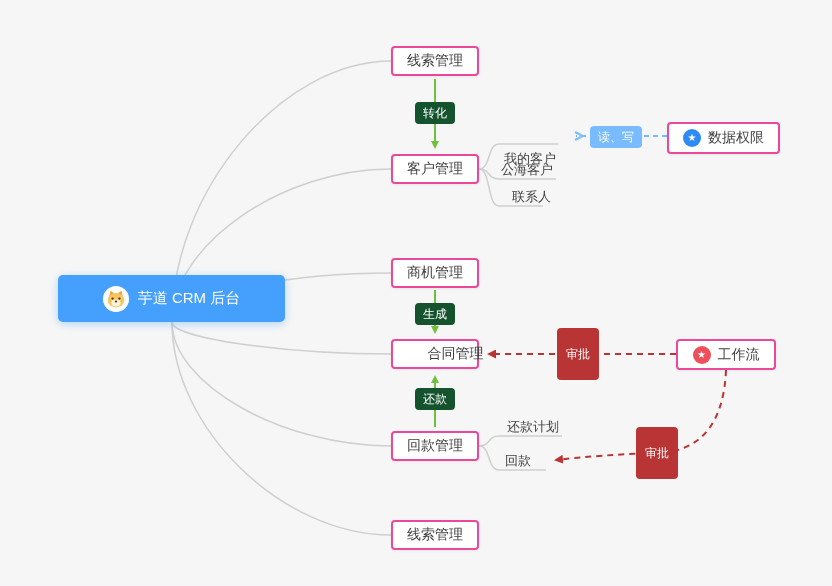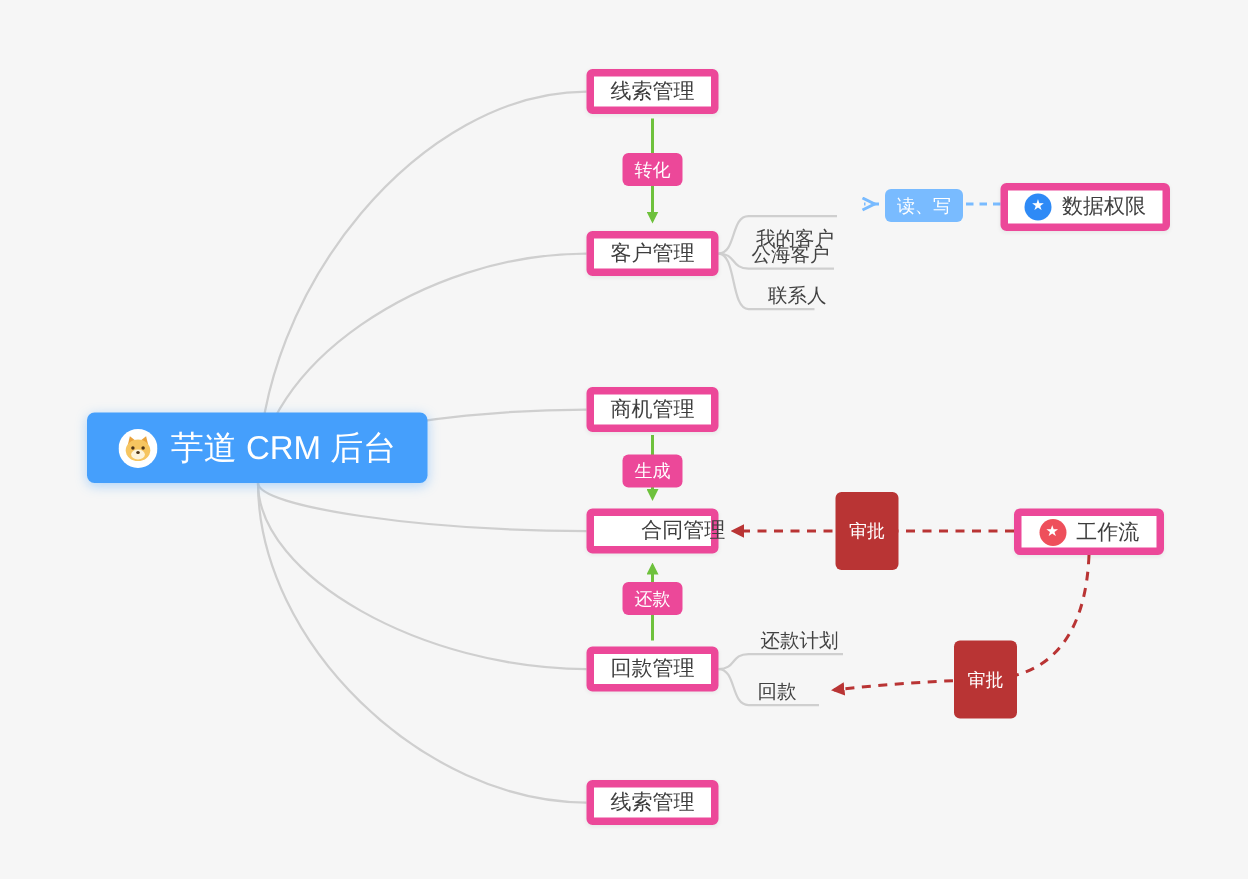--- a/index.html
+++ b/index.html
@@ -2,31 +2,31 @@
 <html lang="zh"><head>
 <meta charset="utf-8">
 <style>
   * { margin:0; padding:0; box-sizing:border-box; }
   html,body { width:832px; height:586px; }
   body { font-family:"Liberation Sans","DejaVu Sans",sans-serif; background:#f6f6f6; overflow:hidden; }
   .canvas { position:relative; width:832px; height:586px; background:#f6f6f6; }
 
   .connectors { position:absolute; left:0; top:0; z-index:1; }
 
-  .node { position:absolute; z-index:2; background:#fff; border:5px solid #ec4899; border-radius:4px;
+  .node { position:absolute; z-index:2; background:#fff; border:2px solid #ec4899; border-radius:4px;
           box-shadow:0 1px 3px rgba(0,0,0,.06); display:flex; align-items:center; justify-content:center;
           gap:7px; font-size:14px; color:#3e3e3e; white-space:nowrap; }
 
   .root-node { position:absolute; z-index:2; left:58px; top:275px; width:227px; height:47px;
                background:#459ffc; border-radius:5px; display:flex; align-items:center; justify-content:center;
-               gap:9px; color:#fff; font-size:22px; box-shadow:0 2px 8px rgba(69,159,252,.40); white-space:nowrap; }
+               gap:9px; color:#fff; font-size:15px; box-shadow:0 2px 8px rgba(69,159,252,.40); white-space:nowrap; }
 
   .badge { position:absolute; z-index:3; transform:translate(-50%,-50%); color:#fff; font-size:12px;
            line-height:1; padding:5px 8px; border-radius:4px; white-space:nowrap; }
-  .badge.green { background:#ec4899; }
+  .badge.green { background:#14532d; }
   .badge.blue  { background:#79bbff; }
   .badge.red   { background:#b93434; padding:20px 9px; }
 
   .sublabel { position:absolute; z-index:2; transform:translate(-50%,-50%); font-size:13px; color:#424242; white-space:nowrap; }
 
   .icon-circle { width:18px; height:18px; border-radius:50%; display:flex; align-items:center;
                  justify-content:center; color:#fff; font-size:10px; line-height:1; flex:none; }
   .icon-circle.blue { background:#2e8af6; }
   .icon-circle.red  { background:#ee4f5b; }
 

